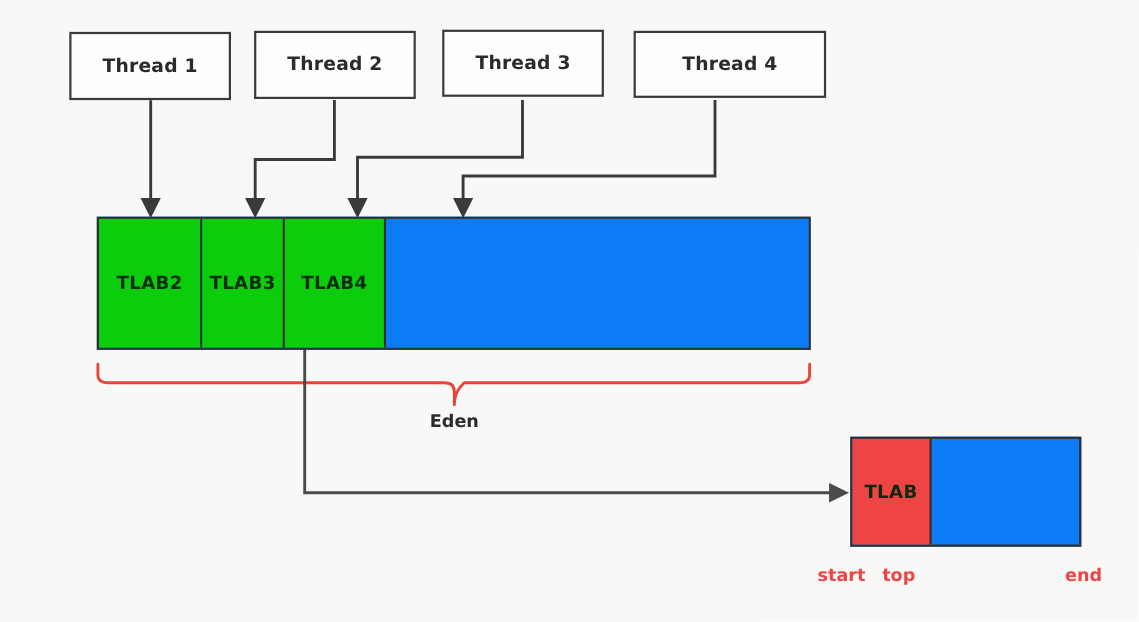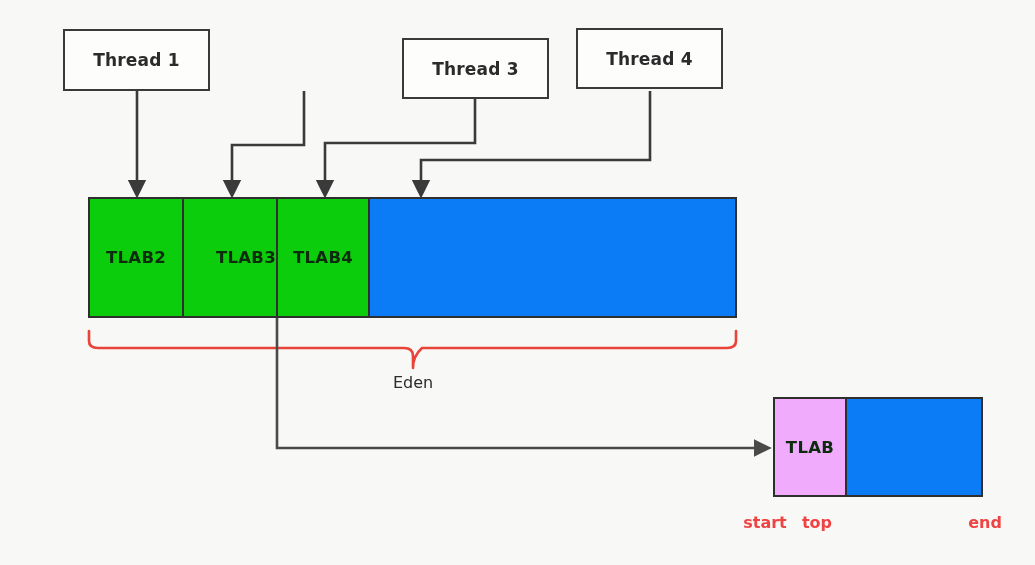--- a/index.html
+++ b/index.html
@@ -70,40 +70,40 @@
   }
 
   
   #eden-label {
     position: absolute;
     left: 363px;
     top: 373px;
     width: 100px;
     text-align: center;
     font-size: 16px;
-    font-weight: normal;
+    font-weight: bold;
     color: #2b2b2b;
   }
 
   
   #tlab-detail {
     position: absolute;
     left: 773px;
     top: 397px;
     width: 210px;
     height: 100px;
     box-sizing: border-box;
     border: 2.5px solid #2f2f2f;
     display: flex;
     background: #0b7cf6;
   }
   #tlab-detail .used {
     width: 72px;
     box-sizing: border-box;
-    background: #f0abfc;
+    background: #ef4444;
     border-right: 2.5px solid #2f2f2f;
     display: flex;
     align-items: center;
     justify-content: center;
     font-size: 16.5px;
     font-weight: bold;
     color: #0d2b0d;
     letter-spacing: 0.3px;
   }
   #tlab-detail .rest {
@@ -157,32 +157,35 @@
     </g>
 
     <g fill="none" stroke="#4a4a4a" stroke-width="2.6" stroke-linecap="butt" stroke-linejoin="miter">
       <path d="M277,305 L277,448 L762,448" marker-end="url(#ah2)"></path>
     </g>
   </svg>
 
   <div class="thread-box" style="left:63px;  top:29px; width:147px; height:62px;align-items:center;">
     <span>Thread 1</span>
   </div>
-  <div class="thread-box" style="left:402px; top:38px; width:147px; height:61px;">
+  <div class="thread-box" style="left:231px; top:28px; width:147px; height:62px;">
+    <span>Thread 2</span>
+  </div>
+  <div class="thread-box" style="left:402px; top:27px; width:147px; height:61px;">
     <span>Thread 3</span>
   </div>
-  <div class="thread-box" style="left:576px; top:28px; width:147px; height:61px;">
+  <div class="thread-box" style="left:576px; top:28px; width:175px; height:61px;">
     <span>Thread 4</span>
   </div>
 
   <div id="eden-bar">
     <div class="tlab-cell" style="width:94px;">
       <span>TLAB2</span>
     </div>
-    <div class="tlab-cell" style="width:94px;justify-content:flex-end;">
+    <div class="tlab-cell" style="width:75px;">
       <span>TLAB3</span>
     </div>
     <div class="tlab-cell" style="width:92px;">
       <span>TLAB4</span>
     </div>
     <div class="free-cell">
       <span></span>
     </div>
   </div>
 

